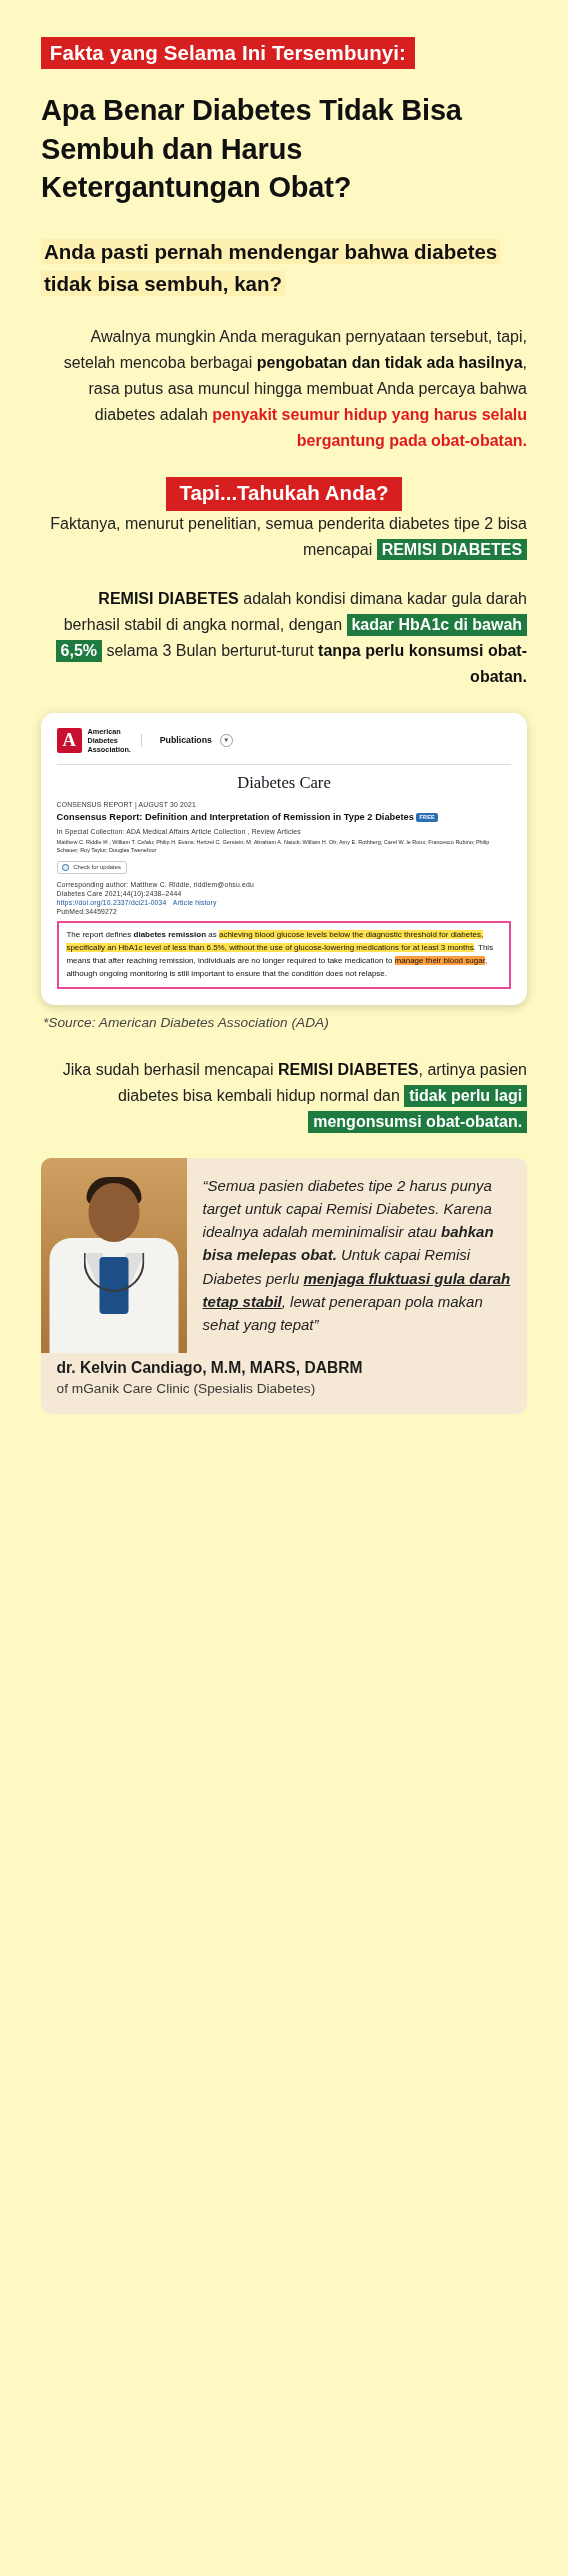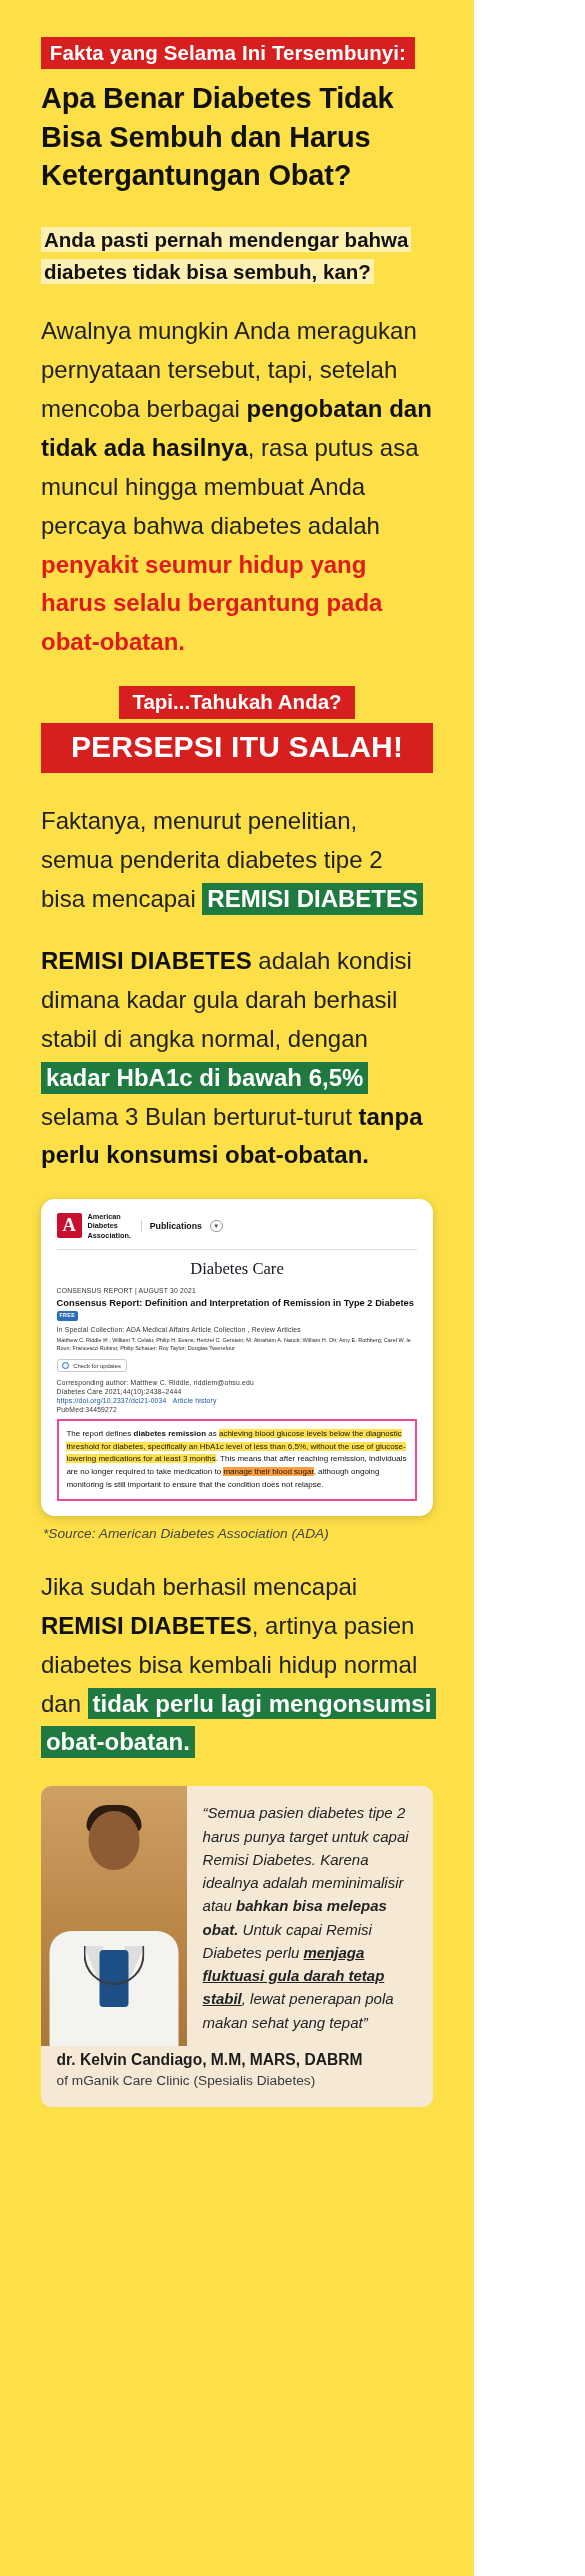--- a/index.html
+++ b/index.html
@@ -5,24 +5,24 @@
   * { box-sizing: border-box; }
   html, body { margin:0; padding:0; }
   body {
     width:586px;
     background:#ffffff;
     font-family:"Liberation Sans", sans-serif;
     color:#1a1a1a;
     -webkit-font-smoothing:antialiased;
   }
   .page {
-    width:474px;
+    width:568px;
     min-height:2576px;
     padding:37px 41px 29px 41px;
-    background:#fde047;
+    background:#fef9c3;
     position:relative;
   }
 
   
   .kicker {
     display:inline-block;
     background:#d81f1f;
     color:#ffffff;
     font-size:20.5px;
     font-weight:bold;
@@ -30,21 +30,21 @@
     padding:3.9px 8.8px 4.9px 8.8px;
     line-height:1.15;
     margin-bottom:9.8px;
   }
 
   
   h1.headline {
     font-size:29px;
     line-height:1.33;
     font-weight:bold;
-    margin:0 0 29px 0;
+    margin:12px 0 29px 0;
     color:#111111;
     letter-spacing:-0.2px;
   }
 
   
   .subhead {
     font-size:20.5px;
     font-weight:bold;
     line-height:1.55;
     margin:0 0 25px 0;
@@ -52,25 +52,26 @@
   }
   .subhead .hl {
     background:#fdf0b1;
     padding:1px 2.9px;
     box-decoration-break:clone;
     -webkit-box-decoration-break:clone;
   }
 
   
   p.body {
-    font-size:24px;
+    font-size:16px;
     line-height:1.62;
     margin:0 0 23.4px 0;
     color:#222222;
     font-weight:normal;
+    text-align:right;
   }
   p.body b { font-weight:bold; color:#111111; }
   .red { color:#e01b1b; font-weight:bold; }
 
   
   .tapi {
     text-align:center;
     margin:9.8px 0 0 0;
   }
   .tapi .tapi-line {
@@ -144,21 +145,21 @@
     font-size:7.3px;
     font-weight:bold;
     line-height:1.25;
     color:#111;
   }
   .pub-btn {
     font-family:"Liberation Sans", sans-serif;
     font-size:8.8px;
     font-weight:bold;
     border-left:1px solid #cfcfcf;
-    padding-left:8px;
+    padding-left:18px;
     display:flex;
     align-items:center;
     gap:8px;
     color:#111;
   }
   .chev {
     width:12.7px;height:12.7px;border-radius:50%;
     border:1px solid #9a9a9a;
     display:inline-flex;align-items:center;justify-content:center;
     font-size:6.8px;color:#555;
@@ -319,21 +320,20 @@
 
   <p class="subhead"><span class="hl">Anda pasti pernah mendengar bahwa diabetes tidak bisa sembuh, kan?</span></p>
 
   <p class="body">
     <span>Awalnya mungkin Anda meragukan pernyataan tersebut, tapi, setelah mencoba berbagai </span><b>pengobatan dan tidak ada hasilnya</b><span>, rasa putus asa muncul hingga membuat Anda percaya bahwa diabetes adalah </span><span class="red">penyakit seumur hidup yang harus selalu bergantung pada obat-obatan.</span>
   </p>
 
   <div class="tapi">
     <span class="tapi-line">Tapi...Tahukah Anda?</span>
   </div>
-  <div class="persepsi">PERSEPSI ITU SALAH!</div>
 
   <p class="body">
     <span>Faktanya, menurut penelitian, semua penderita diabetes tipe 2 bisa mencapai </span><span class="green-hl">REMISI DIABETES</span>
   </p>
 
   <p class="body">
     <b>REMISI DIABETES</b><span> adalah kondisi dimana kadar gula darah berhasil stabil di angka normal, dengan </span><span class="green-hl">kadar HbA1c di bawah 6,5%</span><span> selama 3 Bulan berturut-turut </span><b>tanpa perlu konsumsi obat-obatan.</b>
   </p>
 
   

